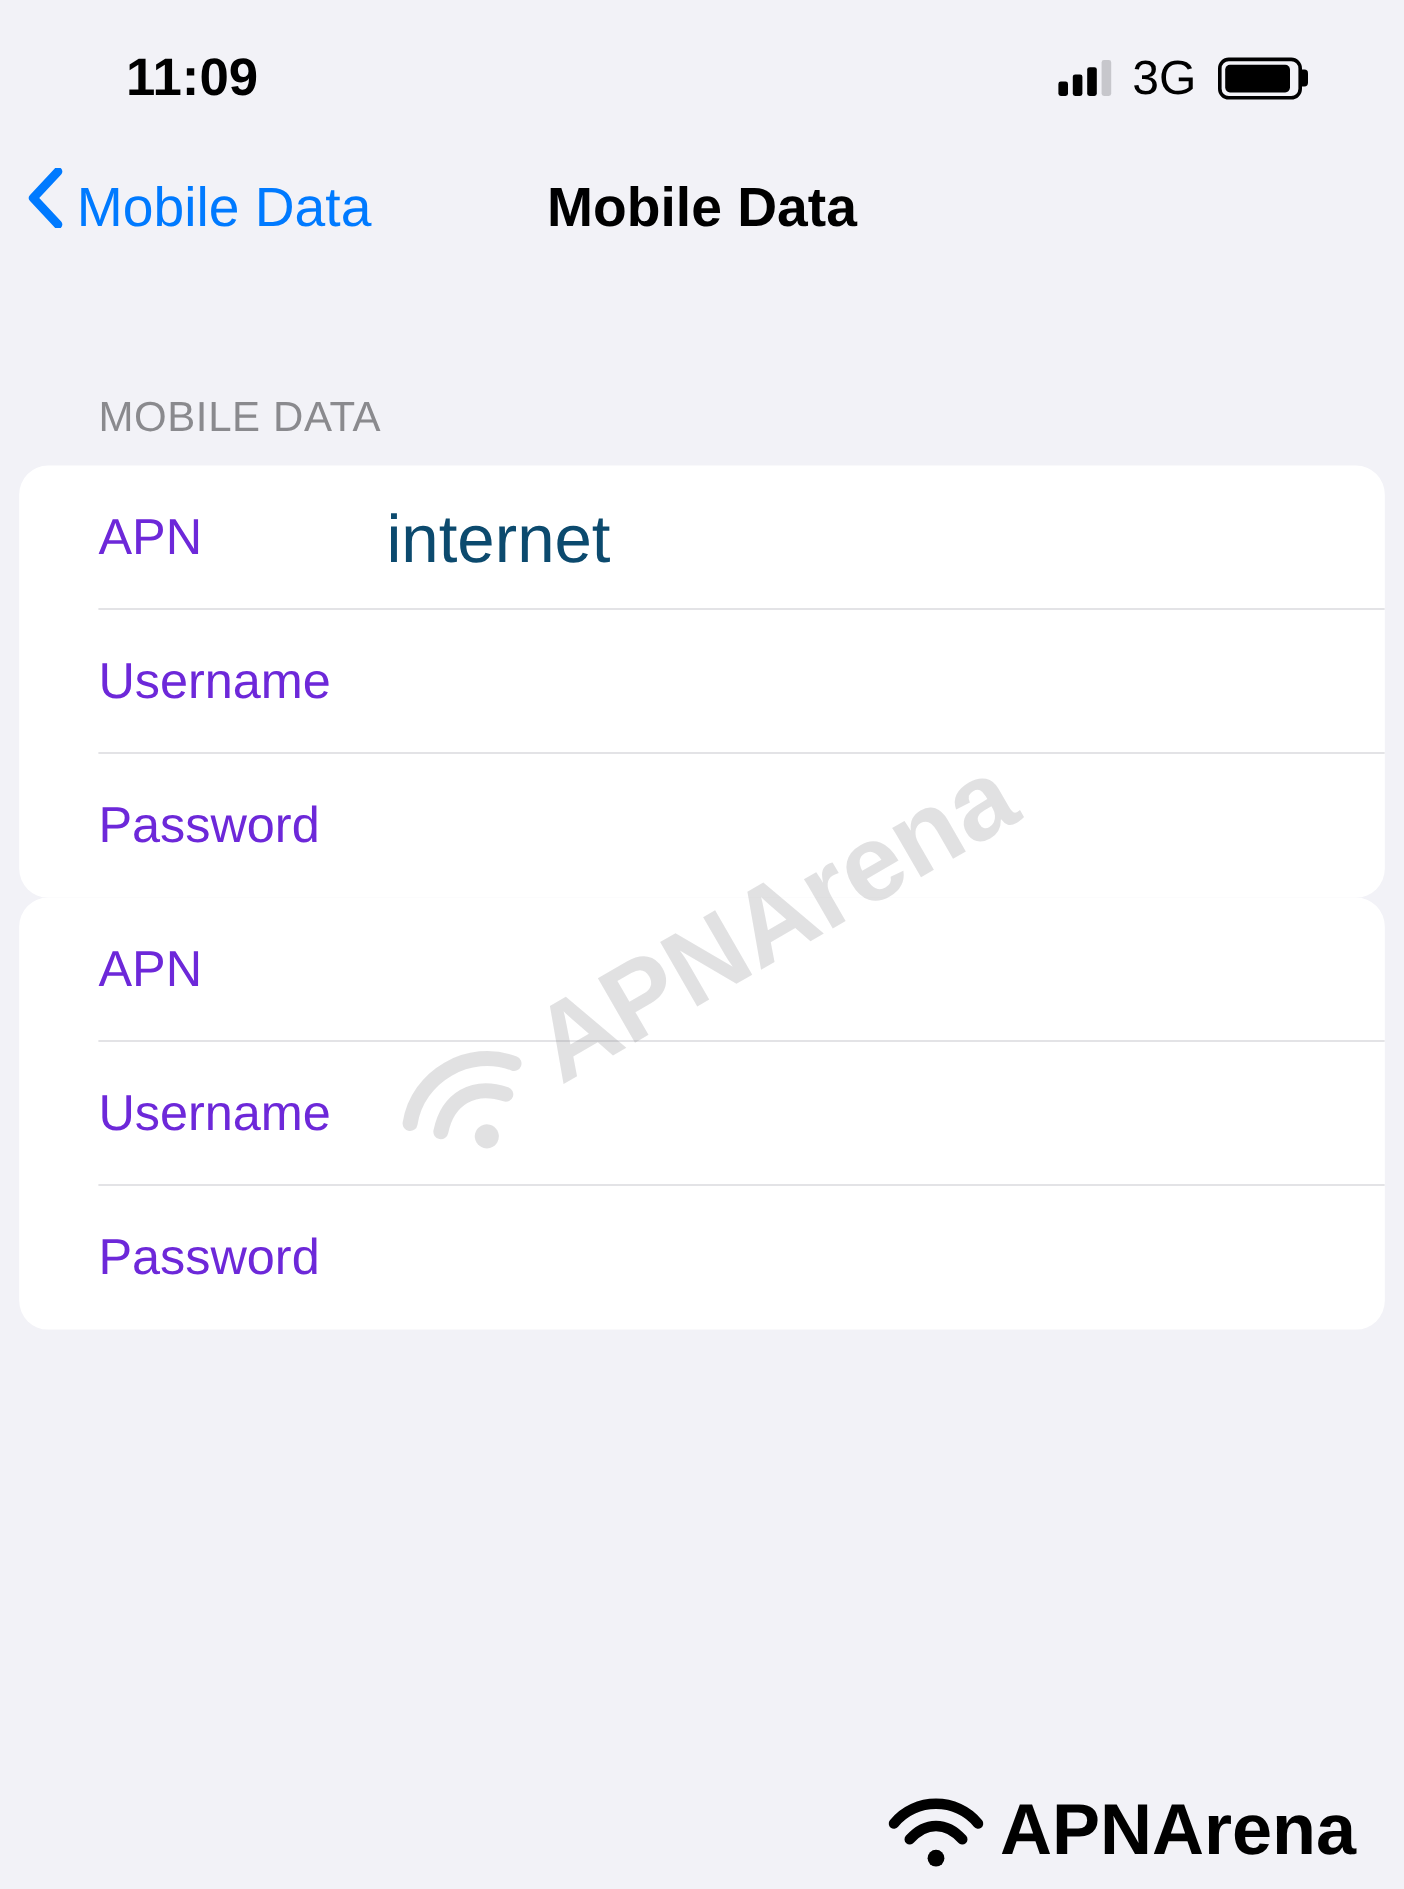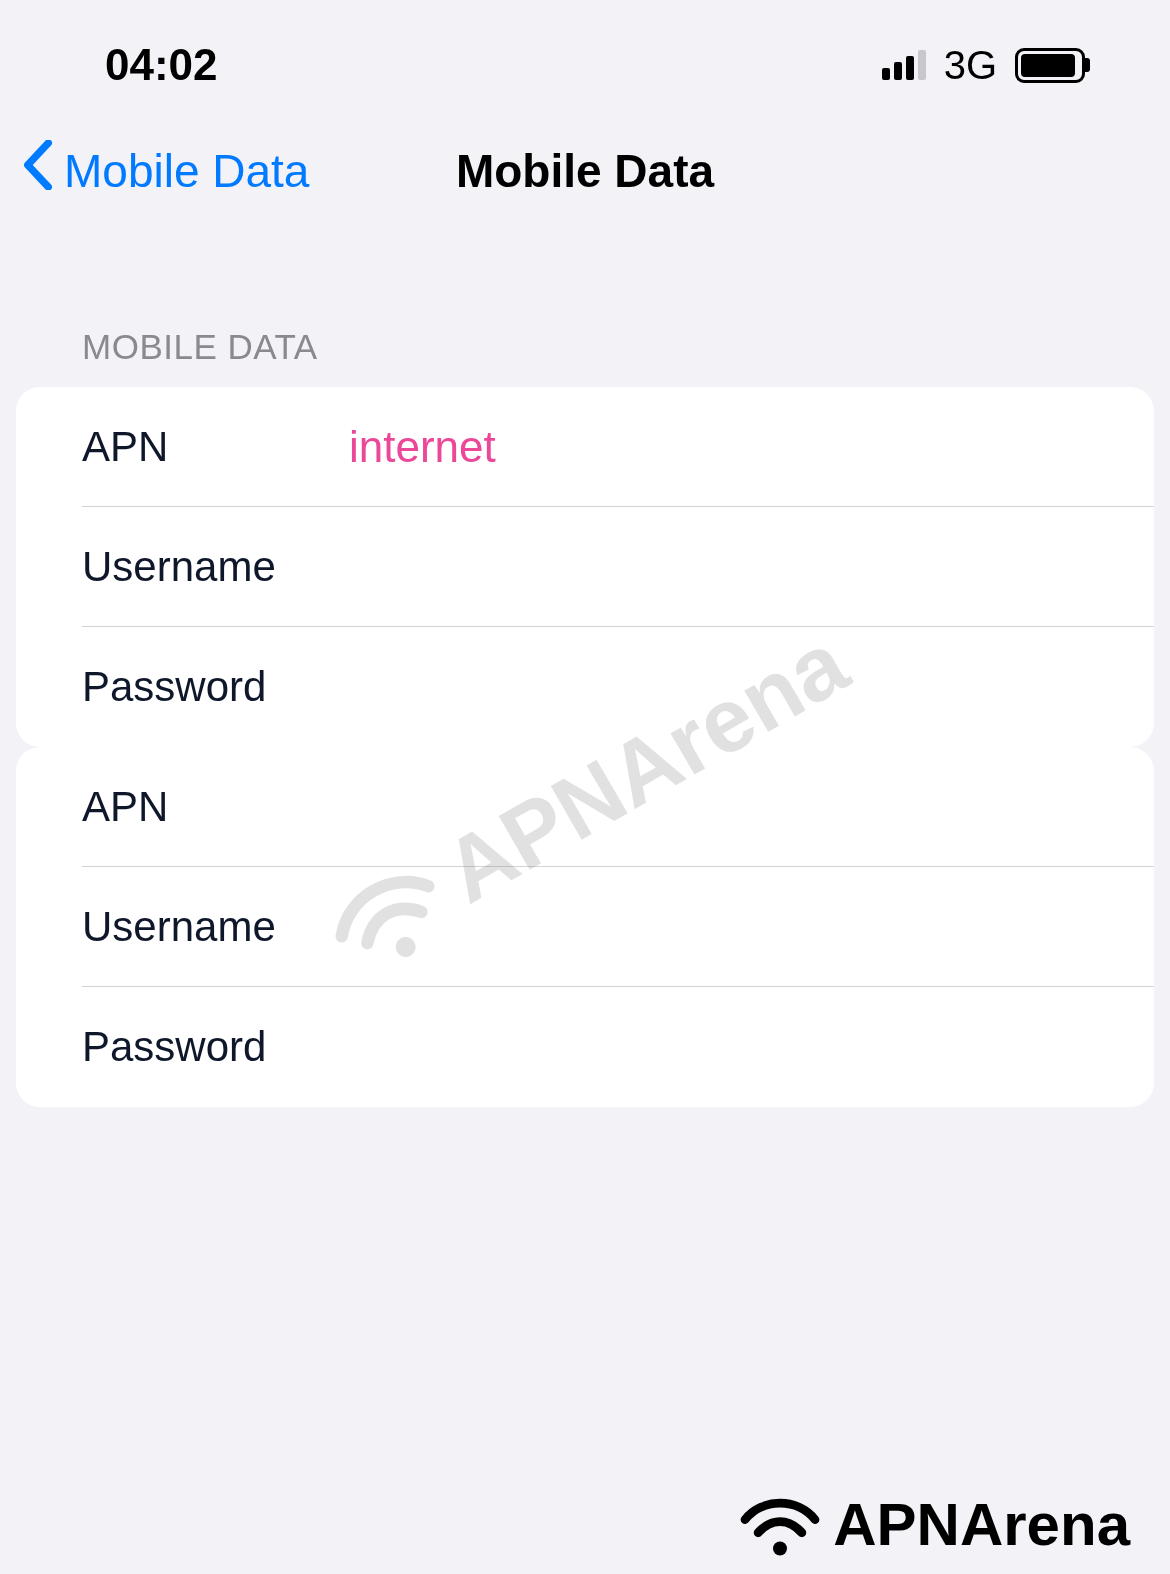--- a/index.html
+++ b/index.html
@@ -151,33 +151,32 @@
       position: absolute;
       bottom: 0;
       left: 66px;
       right: 0;
       height: 1px;
       background: #d1d1d6;
     }
     
     .row-label {
       font-size: 42px;
-      color: #0f172a;
+      color: #6d28d9;
       width: 240px;
       flex-shrink: 0;
     }
     
     .row-input {
       flex: 1;
-      font-size: 44px;
-      color: #ec4899;
+      font-size: 56px;
+      color: #0c4a6e;
       border: none;
       outline: none;
       background: transparent;
-      margin-left: 27px;
     }
     
     .watermark-center {
       position: absolute;
       top: 50%;
       left: 50%;
       transform: translate(-50%, -35%) rotate(-30deg);
       display: flex;
       align-items: center;
       opacity: 0.25;
@@ -214,21 +213,21 @@
     .watermark-bottom .wm-text {
       font-size: 60px;
       font-weight: 700;
       color: #000;
     }
   </style>
 </head>
 <body>
 
 <div class="status-bar">
-  <div class="time">04:02</div>
+  <div class="time">11:09</div>
   <div class="status-right">
     <div class="signal-bars">
       <div class="bar"></div>
       <div class="bar"></div>
       <div class="bar"></div>
       <div class="bar"></div>
     </div>
     <div class="network-type">3G</div>
     <div class="battery">
       <div class="battery-fill"></div>

